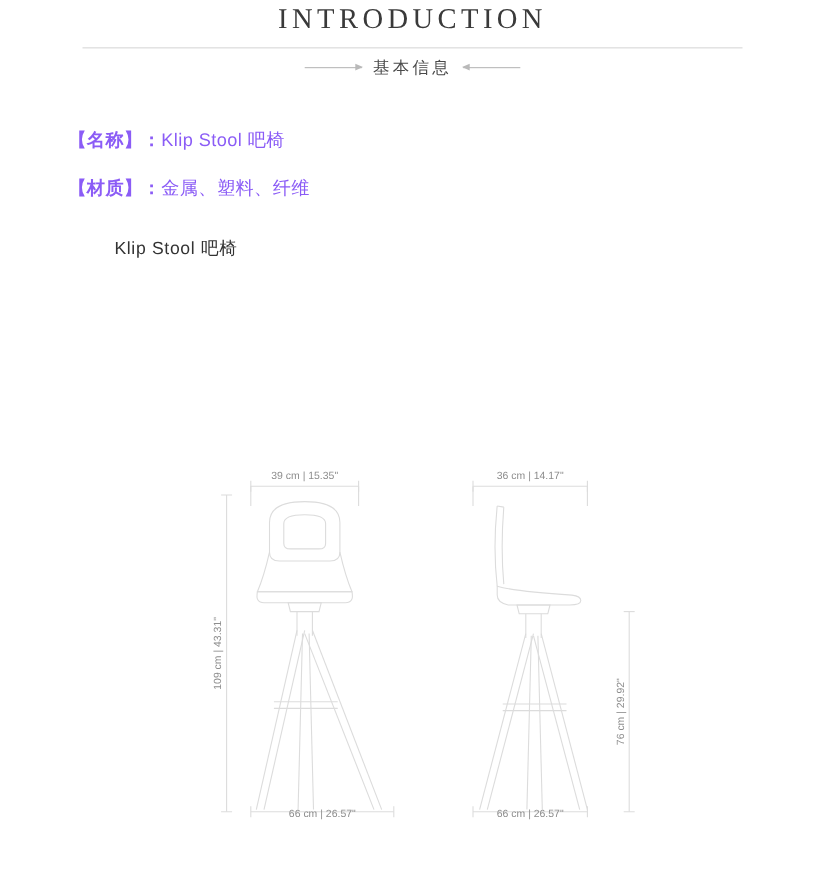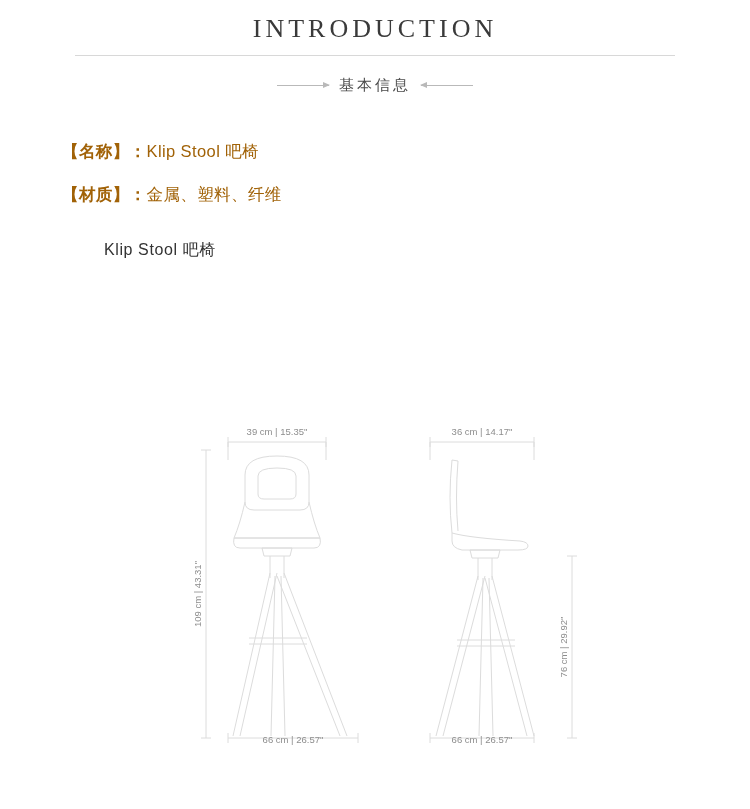--- a/index.html
+++ b/index.html
@@ -12,40 +12,39 @@
     width: 750px;
     height: 809px;
     position: relative;
     font-family: "Liberation Sans", sans-serif;
     color: #333;
     overflow: hidden;
   }
 
   
   .header {
-    padding-top: 12px;
     text-align: center;
   }
   .header-title {
     font-family: "Liberation Serif", serif;
     font-size: 26px;
     letter-spacing: 4px;
     color: #3a3a3a;
     font-weight: normal;
     margin: 0;
     line-height: 1.3;
   }
   .header-rule {
     width: 600px;
     height: 1px;
     background: #d8d8d8;
     margin: 9px auto 0 auto;
   }
   .subtitle-row {
-    margin-top: 20px;
+    margin-top: 8px;
     display: flex;
     align-items: center;
     justify-content: center;
     gap: 10px;
   }
   .sub-line {
     width: 52px;
     height: 1px;
     background: #b9b9b9;
     position: relative;
@@ -73,21 +72,21 @@
     letter-spacing: 3px;
     color: #4a4a4a;
   }
 
   
   .specs {
     margin: 46px 0 0 62px;
   }
   .spec-row {
     font-size: 16.5px;
-    color: #a16207;
+    color: #8b5cf6;
     margin-bottom: 21px;
     letter-spacing: 0.4px;
   }
   .spec-label { font-weight: bold; }
   .spec-value { font-weight: normal; }
 
   .product-name {
     margin: 34px 0 0 104px;
     font-size: 16px;
     color: #333;

